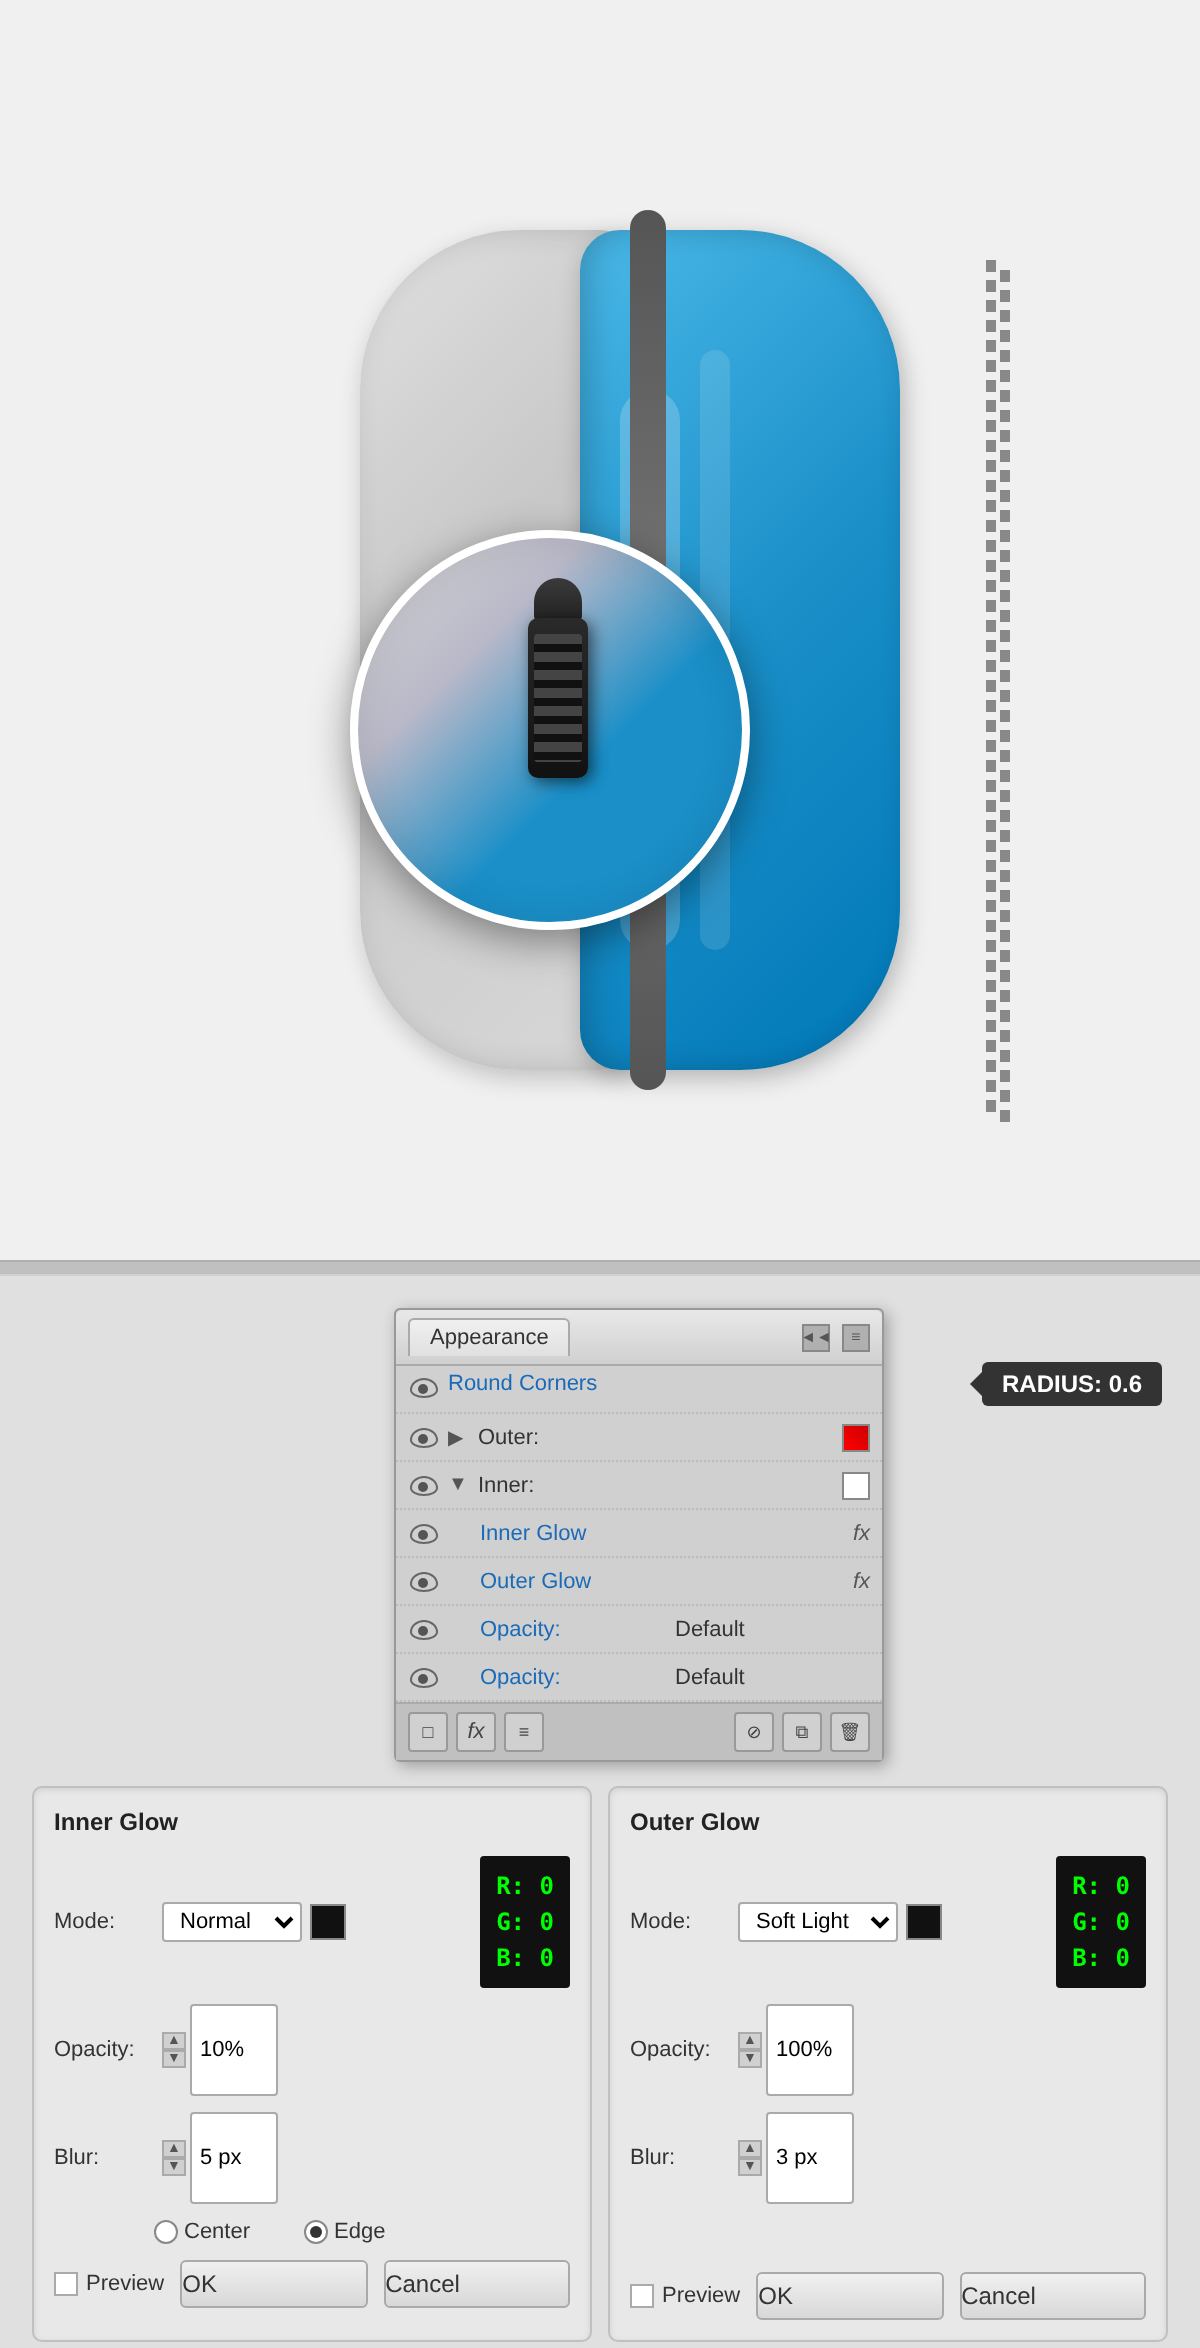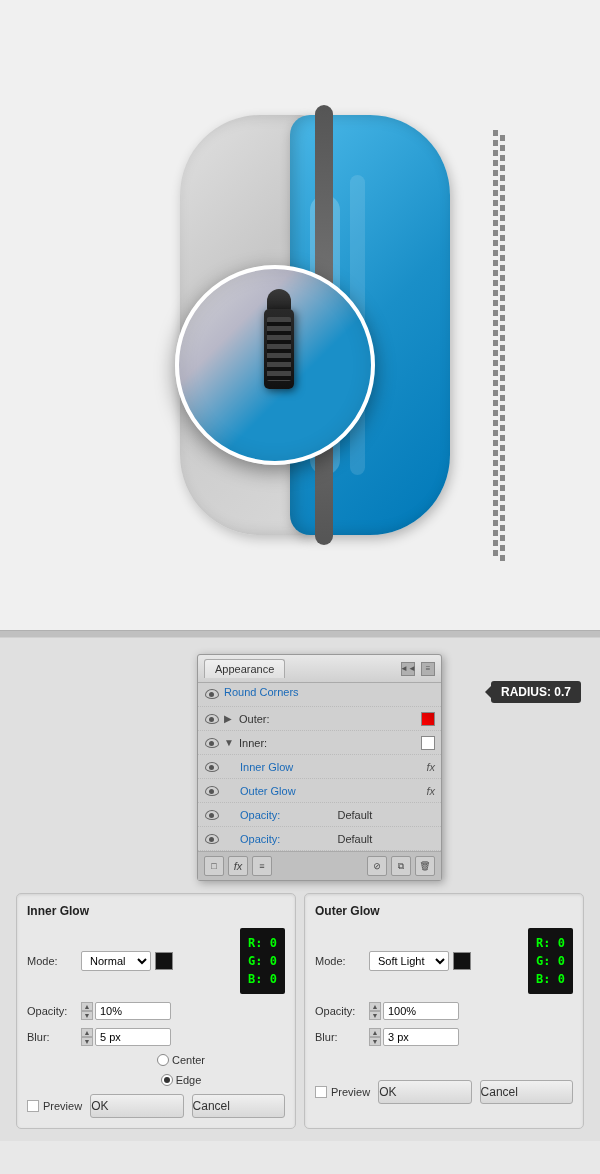--- a/index.html
+++ b/index.html
@@ -509,22 +509,22 @@
       padding: 6px 8px;
       border-radius: 2px;
       line-height: 1.5;
       margin-left: auto;
     }
 
     .glow-input {
       font-size: 11px;
       background: white;
       border: 1px solid #aaa;
-      padding: 2px 4px;
-      width: 76px;
+      padding: 16px 4px;
+      width: 44px;
       border-radius: 2px;
     }
 
     .spinner-input {
       display: flex;
       align-items: center;
       gap: 2px;
     }
 
     .spinner-btns {
@@ -543,24 +543,23 @@
       align-items: center;
       justify-content: center;
       font-size: 7px;
       color: #555;
       line-height: 1;
     }
 
     .radio-row {
       display: flex;
       align-items: center;
-      gap: 8px;
+      gap: 27px;
       margin-left: 50px;
       margin-bottom: 8px;
-      flex-direction: column;
     }
 
     .radio-option {
       display: flex;
       align-items: center;
       gap: 3px;
       font-size: 11px;
       color: #333;
       cursor: pointer;
     }
@@ -676,21 +675,21 @@
       </div>
     </div>
 
 
     <div class="panel-row-relative">
       <div class="visibility-eye">
         <div class="eye-shape"></div>
       </div>
       <span class="row-label">Round Corners</span>
       <div class="radius-tooltip">
-        <span>RADIUS: 0.7</span>
+        <span>RADIUS: 0.6</span>
       </div>
     </div>
 
     <div class="panel-row">
       <div class="visibility-eye">
         <div class="eye-shape"></div>
       </div>
       <span class="expand-arrow">▶</span>
       <span class="row-label-dark">Outer:</span>
       <div class="row-swatch row-swatch-red"></div>

